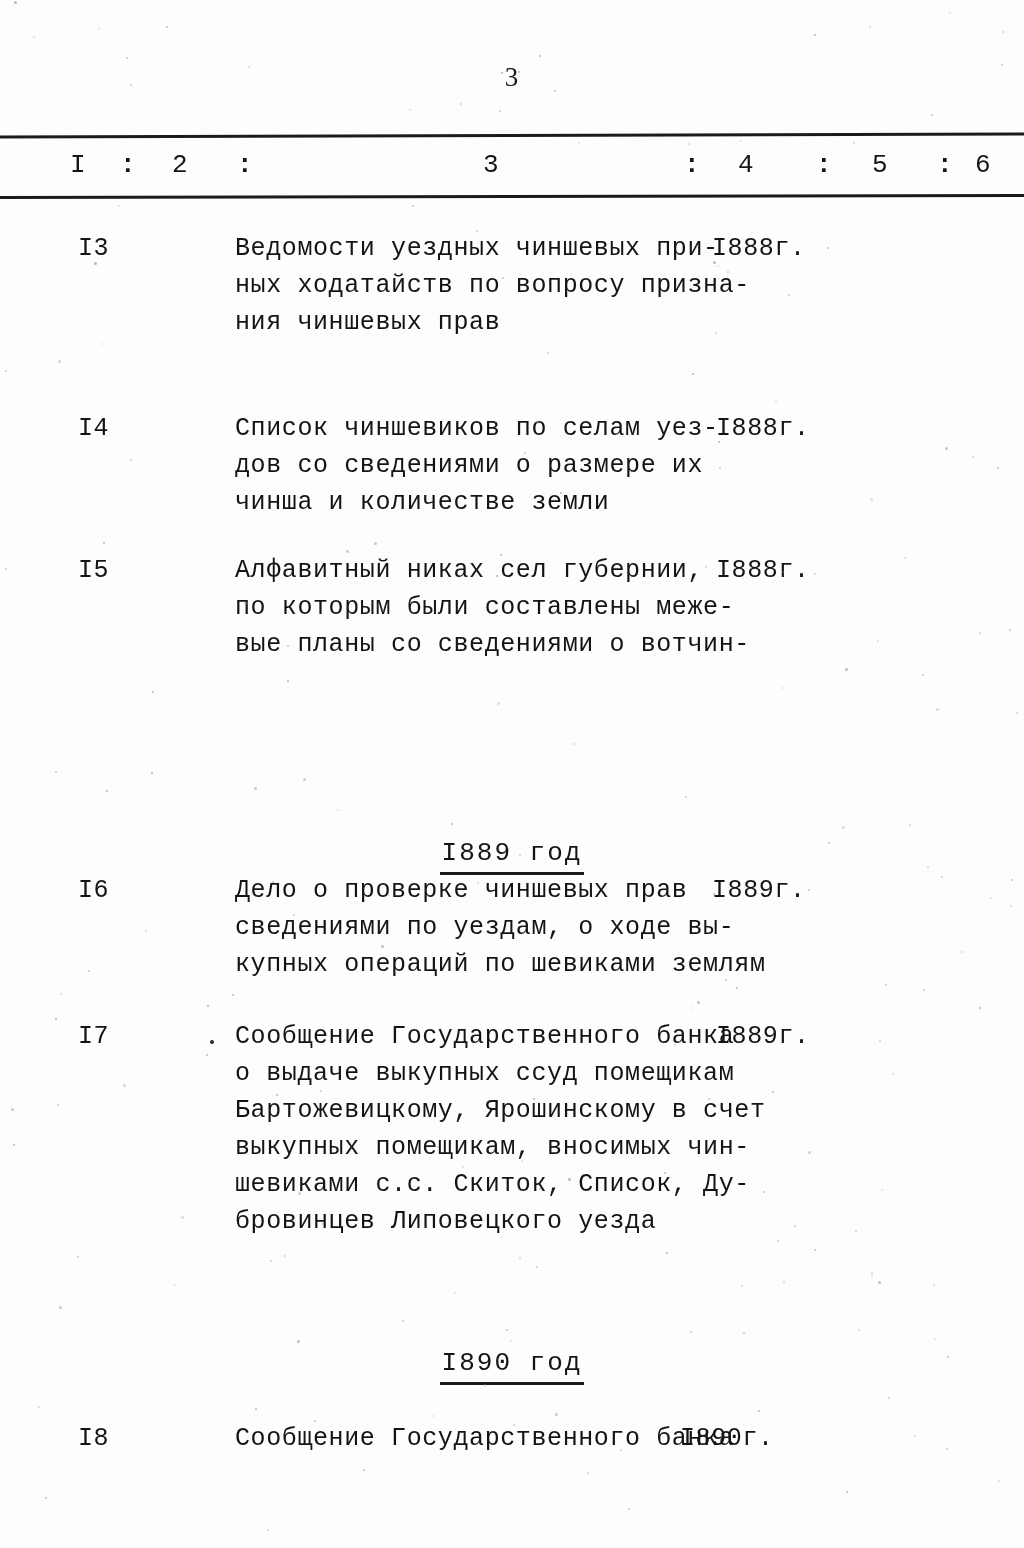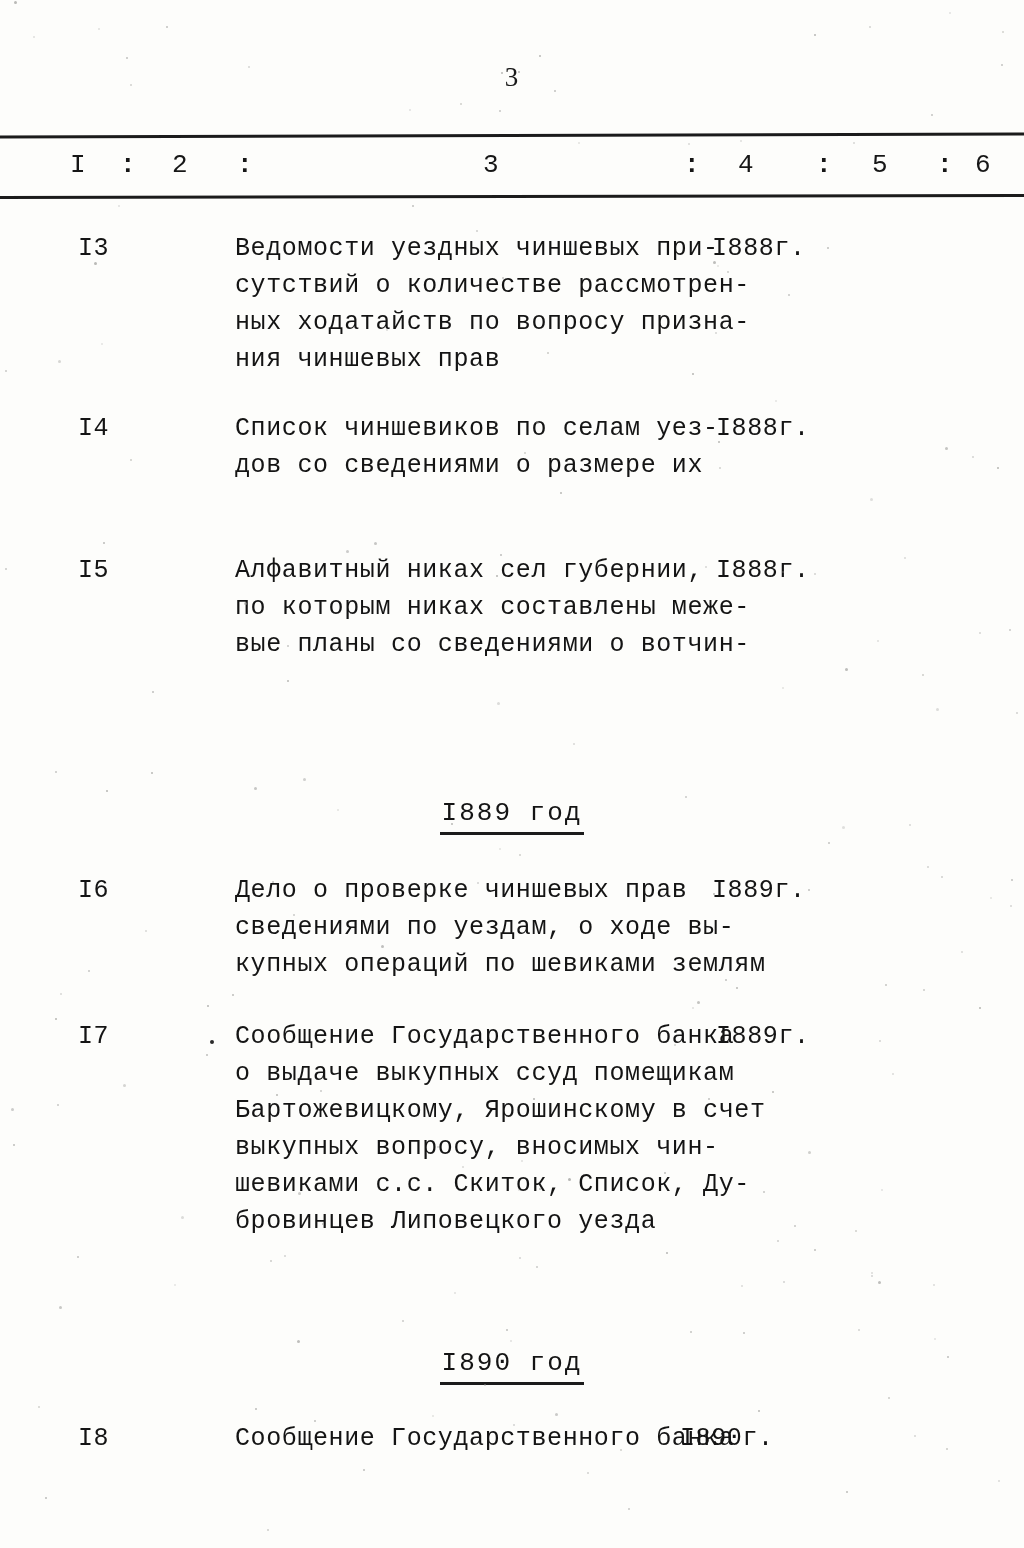--- a/index.html
+++ b/index.html
@@ -166,68 +166,68 @@
     <div class="colhead sep" style="left:816px;">:</div>
     <div class="colhead" style="left:872px;">5</div>
     <div class="colhead sep" style="left:937px;">:</div>
     <div class="colhead" style="left:975px;">6</div>
   </div>
 
   <div class="entry" style="top:230px;">
     <div class="num">I3</div>
     <div class="body">
       <div class="ln">Ведомости уездных чиншевых при-</div>
-      <div class="ln">сутствий о количестве рассмотрен-</div>
       <div class="ln">ных ходатайств по вопросу призна-</div>
       <div class="ln">ния чиншевых прав</div>
     </div>
     <div class="date" style="left:712px;">I888г.</div>
   </div>
 
   <div class="entry" style="top:410px;">
     <div class="num">I4</div>
     <div class="body">
       <div class="ln">Список чиншевиков по селам уез-</div>
       <div class="ln">дов со сведениями о размере их</div>
+      <div class="ln">чинша и количестве земли</div>
     </div>
     <div class="date" style="left:716px;">I888г.</div>
   </div>
 
   <div class="entry" style="top:552px;">
     <div class="num">I5</div>
     <div class="body">
       <div class="ln">Алфавитный никах сел губернии,</div>
-      <div class="ln">по которым никах составлены меже-</div>
+      <div class="ln">по которым были составлены меже-</div>
       <div class="ln">вые планы со сведениями о вотчин-</div>
     </div>
     <div class="date" style="left:716px;">I888г.</div>
   </div>
 
-  <div class="year-heading" style="top:796px;">
+  <div class="year-heading" style="top:836px;">
     <span>I889 год</span>
   </div>
 
   <div class="entry" style="top:872px;">
     <div class="num">I6</div>
     <div class="body">
       <div class="ln">Дело о проверке чиншевых прав</div>
       <div class="ln">сведениями по уездам, о ходе вы-</div>
       <div class="ln">купных операций по шевиками землям</div>
     </div>
     <div class="date" style="left:712px;">I889г.</div>
   </div>
 
   <div class="entry" style="top:1018px;">
     <div class="num">I7</div>
     <div class="dot-mark"></div>
     <div class="body">
       <div class="ln">Сообщение Государственного банка</div>
       <div class="ln">о выдаче выкупных ссуд помещикам</div>
       <div class="ln">Бартожевицкому, Ярошинскому в счет</div>
-      <div class="ln">выкупных вопросу, вносимых чин-</div>
+      <div class="ln">выкупных помещикам, вносимых чин-</div>
       <div class="ln">шевиками с.с. Скиток, Список, Ду-</div>
       <div class="ln">бровинцев Липовецкого уезда</div>
     </div>
     <div class="date" style="left:716px;">I889г.</div>
   </div>
 
   <div class="year-heading" style="top:1346px;">
     <span>I890 год</span>
   </div>
 

